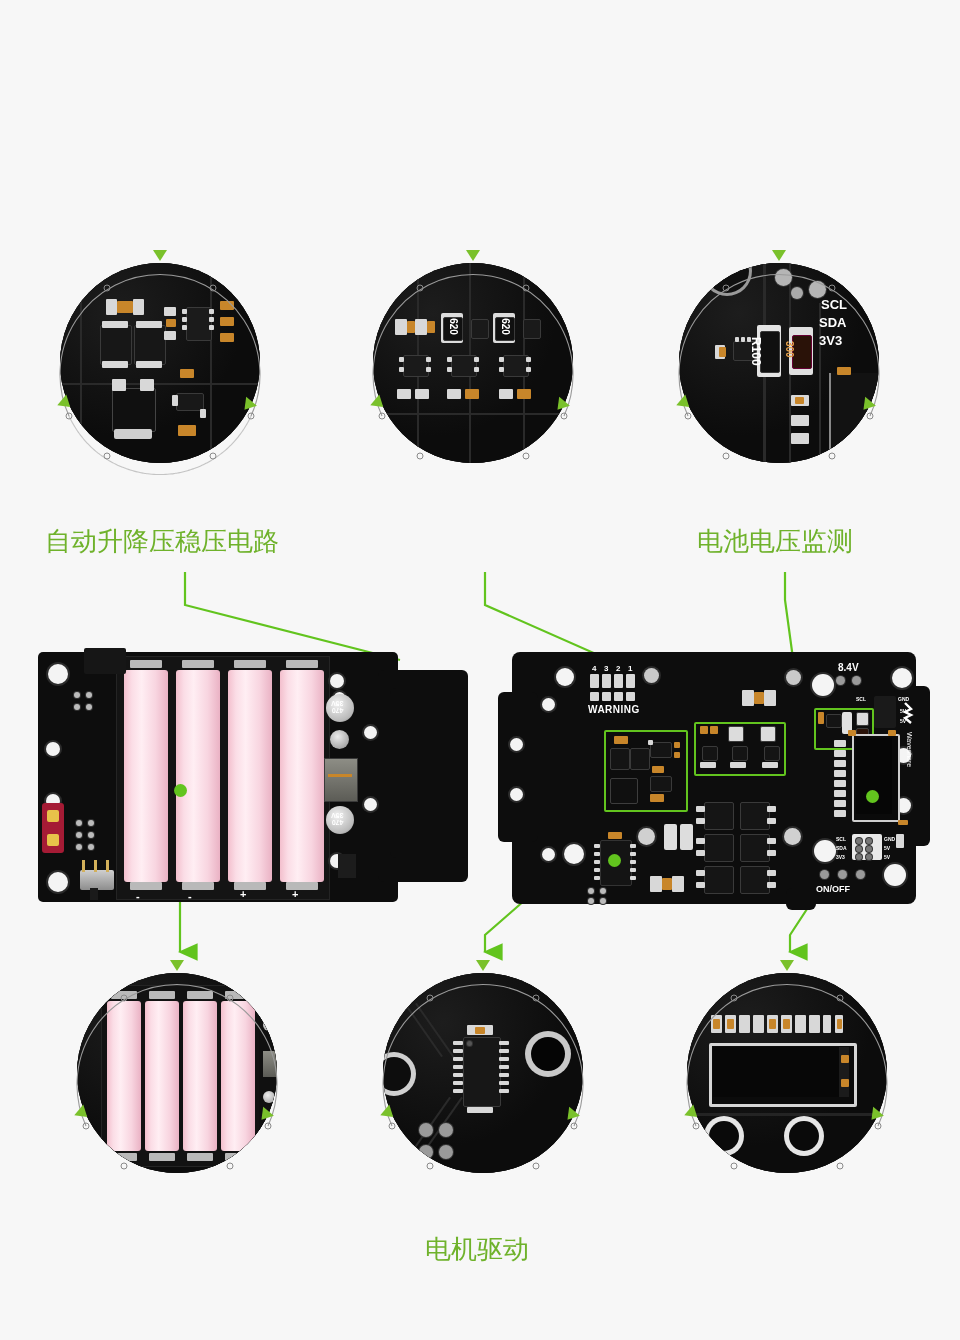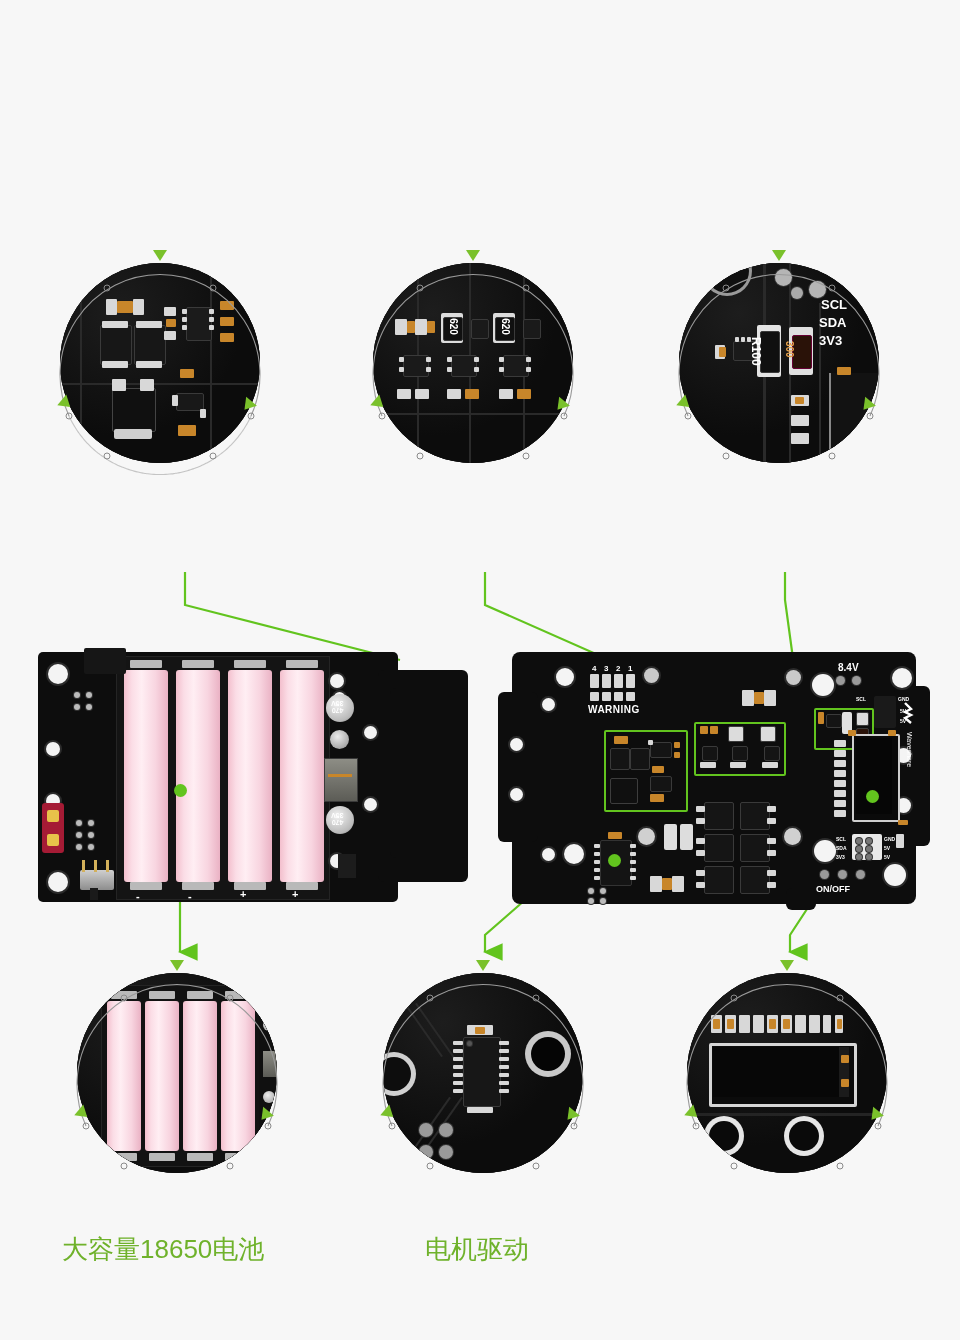--- a/index.html
+++ b/index.html
@@ -245,20 +245,22 @@
       <circle cx="62" cy="40" r="3" fill="none" stroke="#8a8a8a"></circle>
       <circle cx="168" cy="40" r="3" fill="none" stroke="#8a8a8a"></circle>
       <circle cx="62" cy="208" r="3" fill="none" stroke="#8a8a8a"></circle>
       <circle cx="168" cy="208" r="3" fill="none" stroke="#8a8a8a"></circle>
     </svg>
     <div class="tri tl"></div>
     <div class="tri tr"></div>
     <div class="tri top"></div>
   </div>
 
+  <div class="feat-label" style="left:45px;top:524px;">自动升降压稳压电路</div>
+  <div class="feat-label" style="left:697px;top:524px;">电池电压监测</div>
 
   <div style="position:absolute;left:38px;top:648px;width:430px;height:262px;">
     <div class="board" style="left:0;top:4px;width:360px;height:250px;border-radius:5px;"></div>
     <div class="board" style="left:340px;top:22px;width:90px;height:212px;border-radius:6px;"></div>
     <div class="board" style="left:352px;top:40px;width:78px;height:170px;"></div>
 
     <div class="holder" style="left:78px;top:8px;width:212px;height:242px;background:#141414;"></div>
 
     <div class="cell" style="left:86px;top:22px;width:44px;height:212px;"></div>
     <div class="cell" style="left:138px;top:22px;width:44px;height:212px;"></div>
@@ -638,16 +640,15 @@
       <circle cx="62" cy="40" r="3" fill="none" stroke="#8a8a8a"></circle>
       <circle cx="168" cy="40" r="3" fill="none" stroke="#8a8a8a"></circle>
       <circle cx="62" cy="208" r="3" fill="none" stroke="#8a8a8a"></circle>
       <circle cx="168" cy="208" r="3" fill="none" stroke="#8a8a8a"></circle>
     </svg>
     <div class="tri tl"></div>
     <div class="tri tr"></div>
     <div class="tri top"></div>
   </div>
 
-  <div class="feat-label" style="left:62px;top:1232px;">大容量18650电池</div>
   <div class="feat-label" style="left:425px;top:1232px;">电机驱动</div>
 
 </div>
 
 </body></html>

